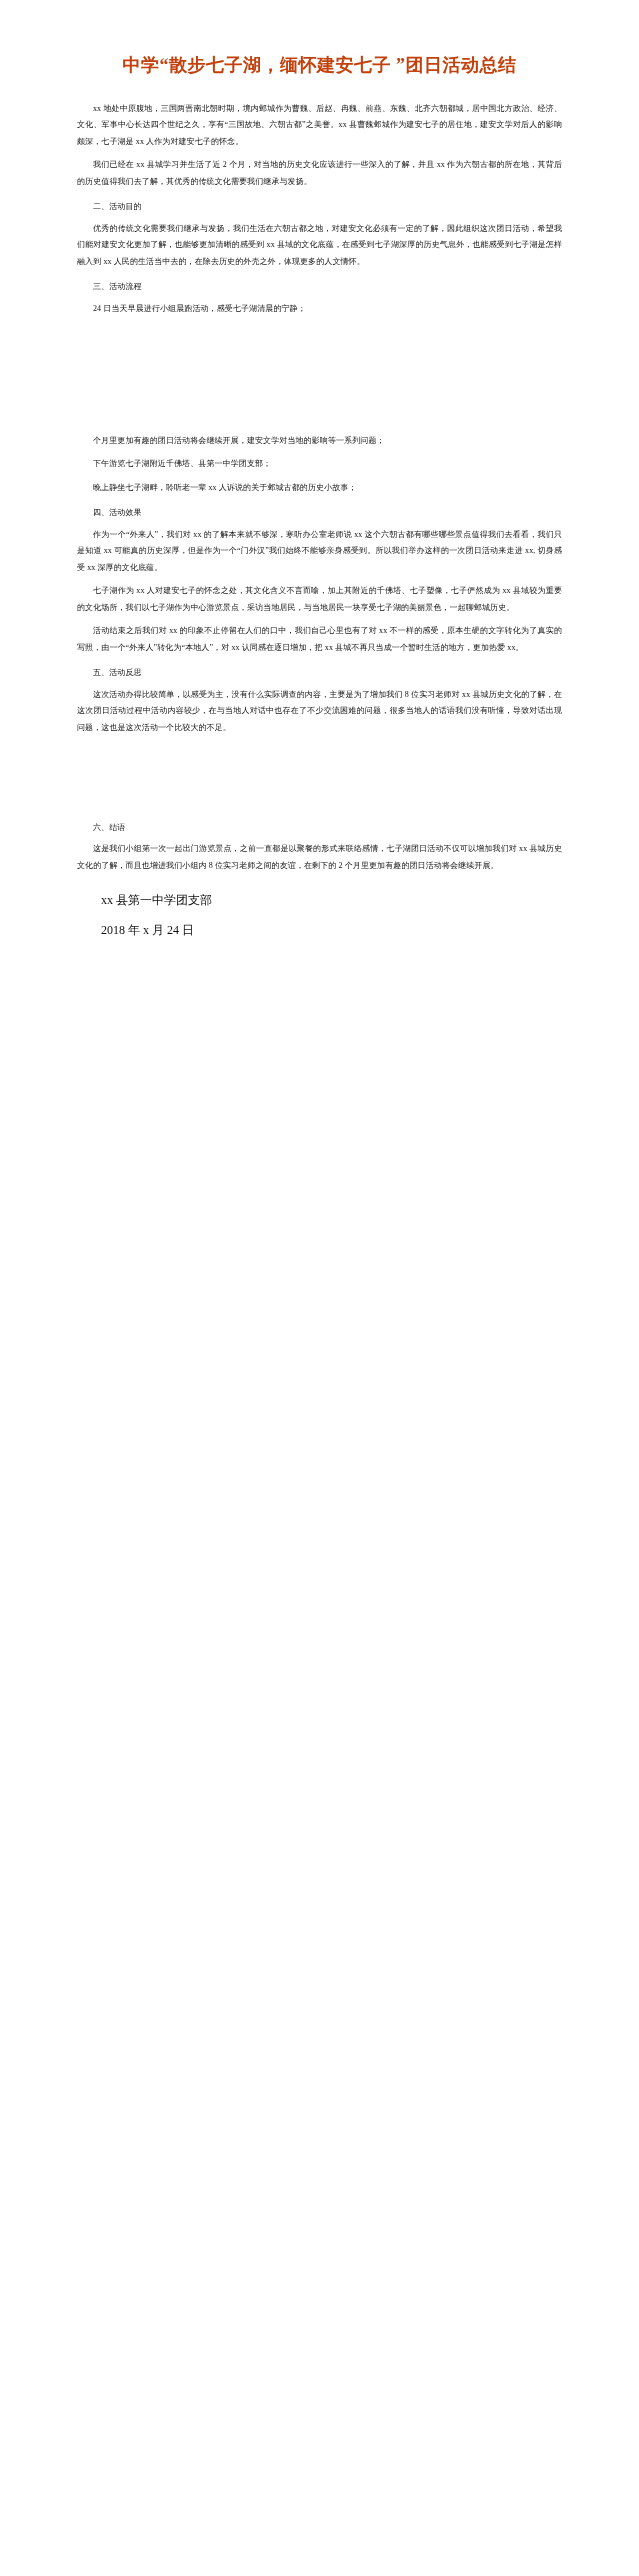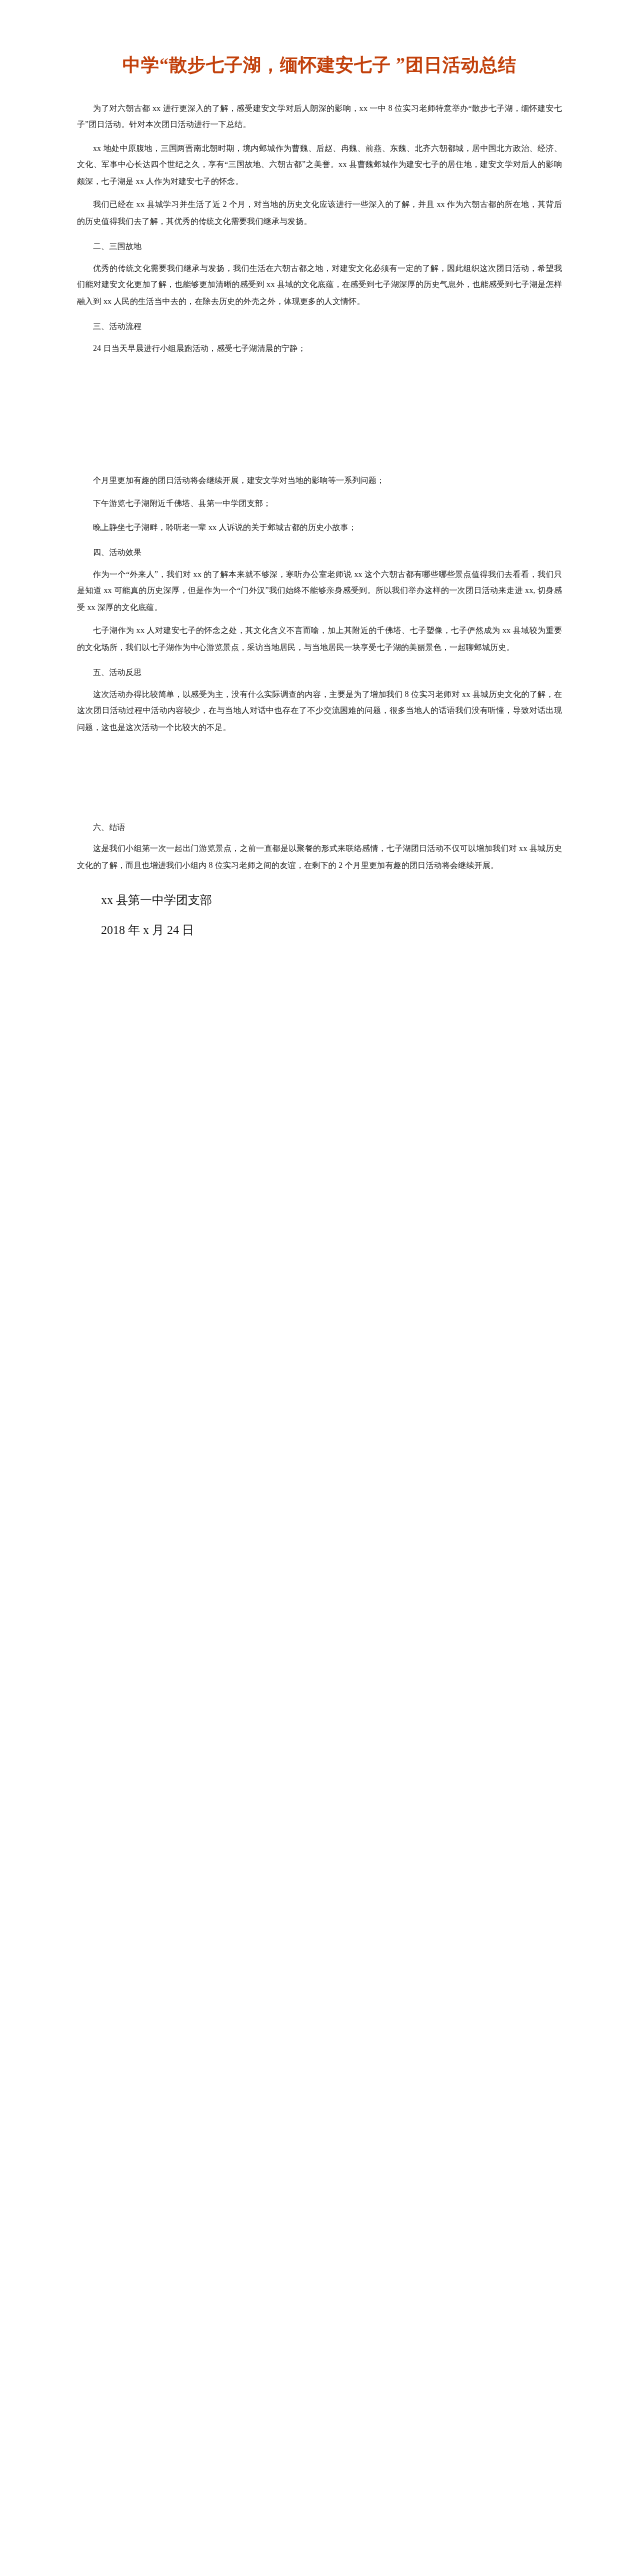--- a/index.html
+++ b/index.html
@@ -66,40 +66,40 @@
 </style>
 </head>
 <body>
 
 <div class="page">
 
   <h1 class="doc-title">中学“散步七子湖，缅怀建安七子 ”团日活动总结</h1>
 
   <div>
 
-    <p class="para">为了对六朝古都 xx 进行更深入的了解，感受建安文学对后人朗深的影响，xx 一中 8 位实习老师特意举办“散步七子湖，缅怀建安七子”团日活动。针对本次团日活动进行一下总结。</p>
 
     <p class="para">xx 地处中原腹地，三国两晋南北朝时期，境内邺城作为曹魏、后赵、冉魏、前燕、东魏、北齐六朝都城，居中国北方政治、经济、文化、军事中心长达四个世纪之久，享有“三国故地、六朝古都”之美誉。xx 县曹魏邺城作为建安七子的居住地，建安文学对后人的影响颇深，七子湖是 xx 人作为对建安七子的怀念。</p>
     <p class="para">我们已经在 xx 县城学习并生活了近 2 个月，对当地的历史文化应该进行一些深入的了解，并且 xx 作为六朝古都的所在地，其背后的历史值得我们去了解，其优秀的传统文化需要我们继承与发扬。</p>
 
-    <p class="heading">二、三国故地</p>
+    <p class="heading">二、活动目的</p>
     <p class="para">优秀的传统文化需要我们继承与发扬，我们生活在六朝古都之地，对建安文化必须有一定的了解，因此组织这次团日活动，希望我们能对建安文化更加了解，也能够更加清晰的感受到 xx 县域的文化底蕴，在感受到七子湖深厚的历史气息外，也能感受到七子湖是怎样融入到 xx 人民的生活当中去的，在除去历史的外壳之外，体现更多的人文情怀。</p>
 
     <p class="heading">三、活动流程</p>
     <p class="para">24 日当天早晨进行小组晨跑活动，感受七子湖清晨的宁静；</p>
 
     <div class="spacer-lg"></div>
 
     <p class="para">个月里更加有趣的团日活动将会继续开展，建安文学对当地的影响等一系列问题；</p>
     <p class="para">下午游览七子湖附近千佛塔、县第一中学团支部；</p>
     <p class="para">晚上静坐七子湖畔，聆听老一辈 xx 人诉说的关于邺城古都的历史小故事；</p>
 
     <p class="heading">四、活动效果</p>
     <p class="para">作为一个“外来人”，我们对 xx 的了解本来就不够深，寒听办公室老师说 xx 这个六朝古都有哪些哪些景点值得我们去看看，我们只是知道 xx 可能真的历史深厚，但是作为一个“门外汉”我们始终不能够亲身感受到。所以我们举办这样的一次团日活动来走进 xx, 切身感受 xx 深厚的文化底蕴。</p>
     <p class="para">七子湖作为 xx 人对建安七子的怀念之处，其文化含义不言而喻，加上其附近的千佛塔、七子塑像，七子俨然成为 xx 县域较为重要的文化场所，我们以七子湖作为中心游览景点，采访当地居民，与当地居民一块享受七子湖的美丽景色，一起聊邺城历史。</p>
+    <p class="para">活动结束之后我们对 xx 的印象不止停留在人们的口中，我们自己心里也有了对 xx 不一样的感受，原本生硬的文字转化为了真实的写照，由一个“外来人”转化为“本地人”，对 xx 认同感在逐日增加，把 xx 县城不再只当成一个暂时生活的地方，更加热爱 xx。</p>
 
     <p class="heading">五、活动反思</p>
     <p class="para">这次活动办得比较简单，以感受为主，没有什么实际调查的内容，主要是为了增加我们 8 位实习老师对 xx 县城历史文化的了解，在这次团日活动过程中活动内容较少，在与当地人对话中也存在了不少交流困难的问题，很多当地人的话语我们没有听懂，导致对话出现问题，这也是这次活动一个比较大的不足。</p>
 
     <div class="spacer-md"></div>
 
     <p class="heading">六、结语</p>
     <p class="para">这是我们小组第一次一起出门游览景点，之前一直都是以聚餐的形式来联络感情，七子湖团日活动不仅可以增加我们对 xx 县城历史文化的了解，而且也增进我们小组内 8 位实习老师之间的友谊，在剩下的 2 个月里更加有趣的团日活动将会继续开展。</p>
 
     <p class="sign first">xx 县第一中学团支部</p>

